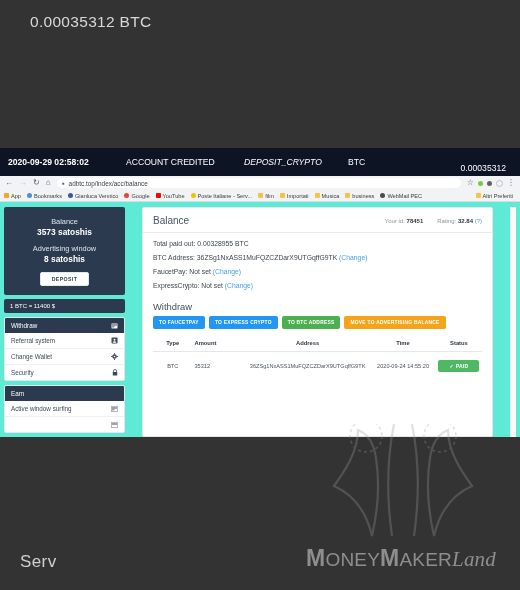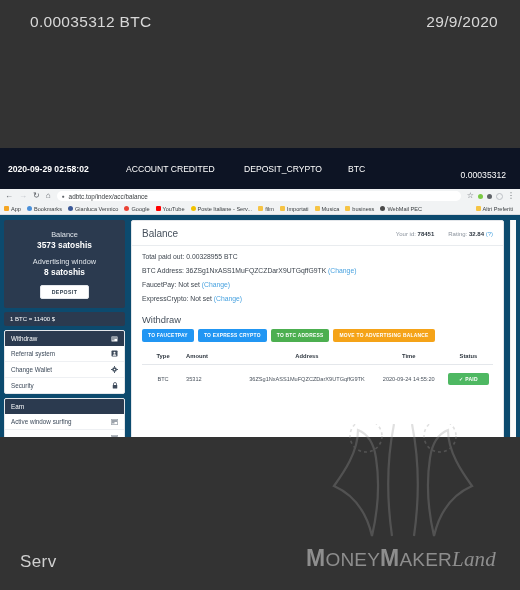--- a/index.html
+++ b/index.html
@@ -34,26 +34,26 @@
     position: absolute; left: 20px; bottom: 18px;
     color: #d0d0d0; font-size: 17px; font-weight: 300; letter-spacing: .4px;
   }
 
   
   .shot {
     position: absolute; left: 0; top: 148px; width: 520px; height: 289px;
     background: #ffffff; overflow: hidden;
   }
   .tx-bar {
-    height: 41px; background: #0d1424; display: flex; align-items: center;
+    height: 28px; background: #0d1424; display: flex; align-items: center;
     color: #fff; font-size: 8.6px; font-weight: bold; padding: 0 8px;
   }
   .tx-bar .t-date { width: 118px; }
   .tx-bar .t-event { width: 118px; font-weight: normal; }
-  .tx-bar .t-type { width: 104px; font-weight: normal; }
+  .tx-bar .t-type { width: 104px; font-weight: normal; font-style: italic; }
   .tx-bar .t-cur { width: 78px; font-weight: normal; }
   .tx-bar .t-amt { flex: 1; text-align: right; font-weight: normal; padding-right: 6px; margin-top: 12px; }
 
   
   .chrome { background: #f1f3f4; }
   .omni-row { height: 14px; display: flex; align-items: center; padding: 0 5px; gap: 6px; }
   .nav-ico { color: #5f6368; font-size: 8px; line-height: 1; }
   .omni {
     flex: 1; height: 10px; background: #fff; border-radius: 6px;
     display: flex; align-items: center; padding: 0 5px; gap: 4px;
@@ -67,21 +67,21 @@
   .bk-row {
     height: 12px; display: flex; align-items: center; gap: 3px;
     padding: 0 4px; background: #f1f3f4; font-size: 5.6px; color: #3c4043;
     border-bottom: 1px solid #dadce0; overflow: hidden; white-space: nowrap;
   }
   .bk { display: flex; align-items: center; gap: 2px; margin-right: 3px; }
   .bk-ico { width: 5px; height: 5px; border-radius: 1px; flex: 0 0 auto; }
   .bk-spacer { flex: 1; }
 
   
-  .pbody { display: flex; background: #0c4a6e; height: 235px; padding: 5px 4px 0 4px; gap: 6px; }
+  .pbody { display: flex; background: #5eead4; height: 235px; padding: 5px 4px 0 4px; gap: 17px; }
 
   
   .side { width: 121px; flex: 0 0 121px; }
   .bal-card {
     background: #2b3a4f; border-radius: 2px; color: #fff; text-align: center;
     padding: 10px 6px 9px; margin-bottom: 4px;
   }
   .bal-card .lab { font-size: 7.4px; color: #dfe4ea; }
   .bal-card .val { font-size: 8.4px; font-weight: bold; margin-top: 1px; }
   .bal-card .gap { height: 7px; }
@@ -134,21 +134,20 @@
   }
   .scrollcol { width: 6px; background: #fafafa; border-left: 1px solid #eee; }
 </style>
 </head>
 <body>
 
 <div class="page">
 
   <div class="outer-head">
     <span>0.00035312 BTC</span>
-    <span>29/9/2020</span>
   </div>
 
   <div class="shot">
 
     <div class="tx-bar">
       <div class="t-date">2020-09-29 02:58:02</div>
       <div class="t-event">ACCOUNT CREDITED</div>
       <div class="t-type">DEPOSIT_CRYPTO</div>
       <div class="t-cur">BTC</div>
       <div class="t-amt">0.00035312</div>

